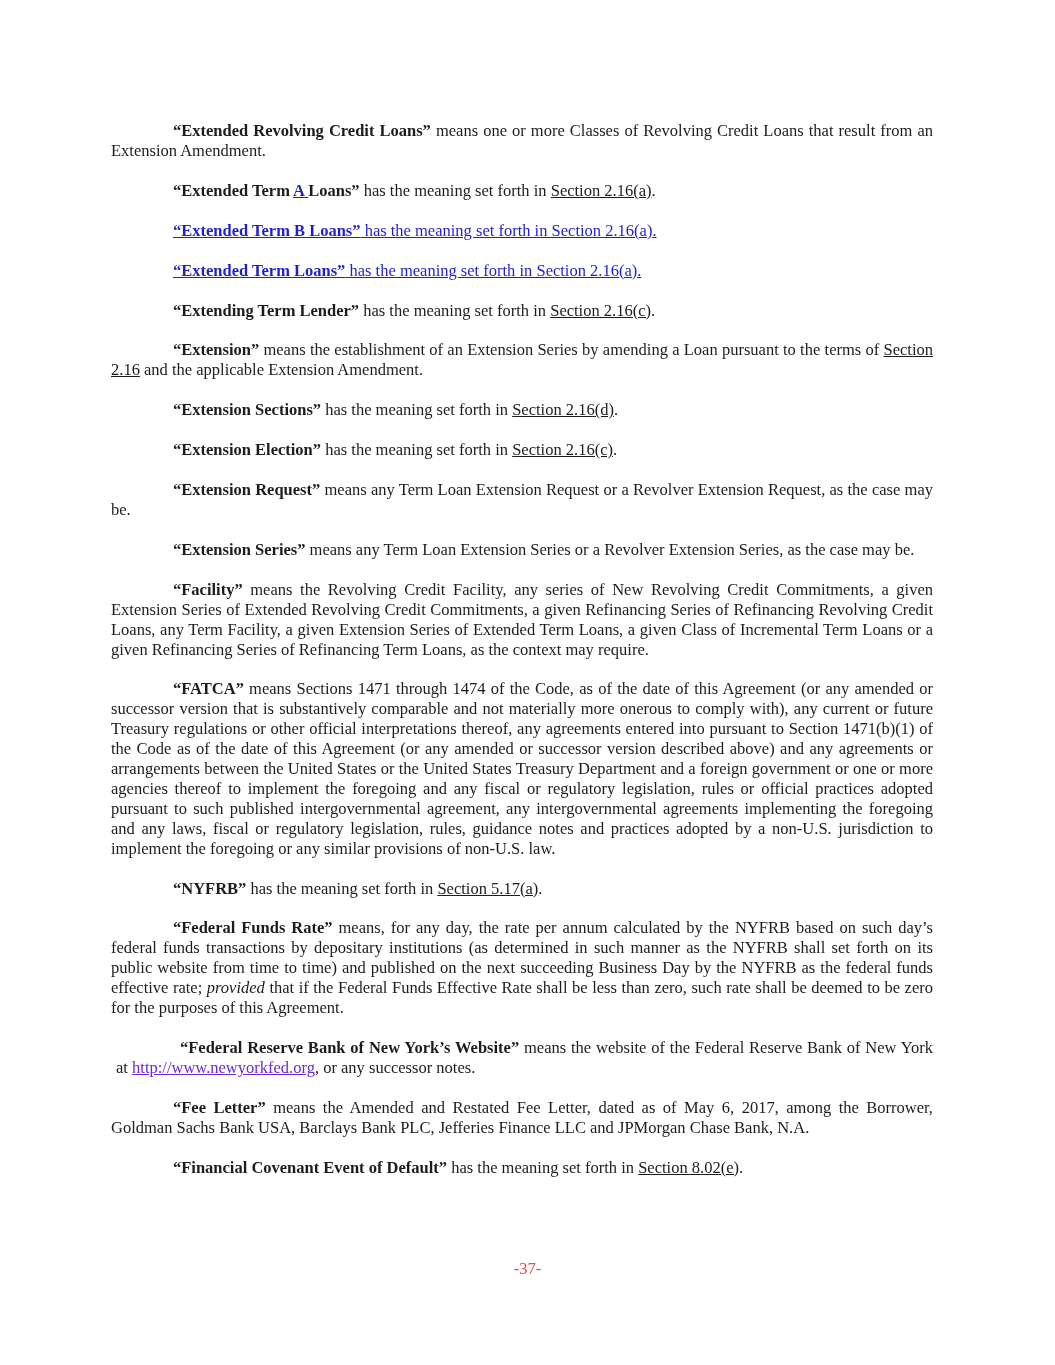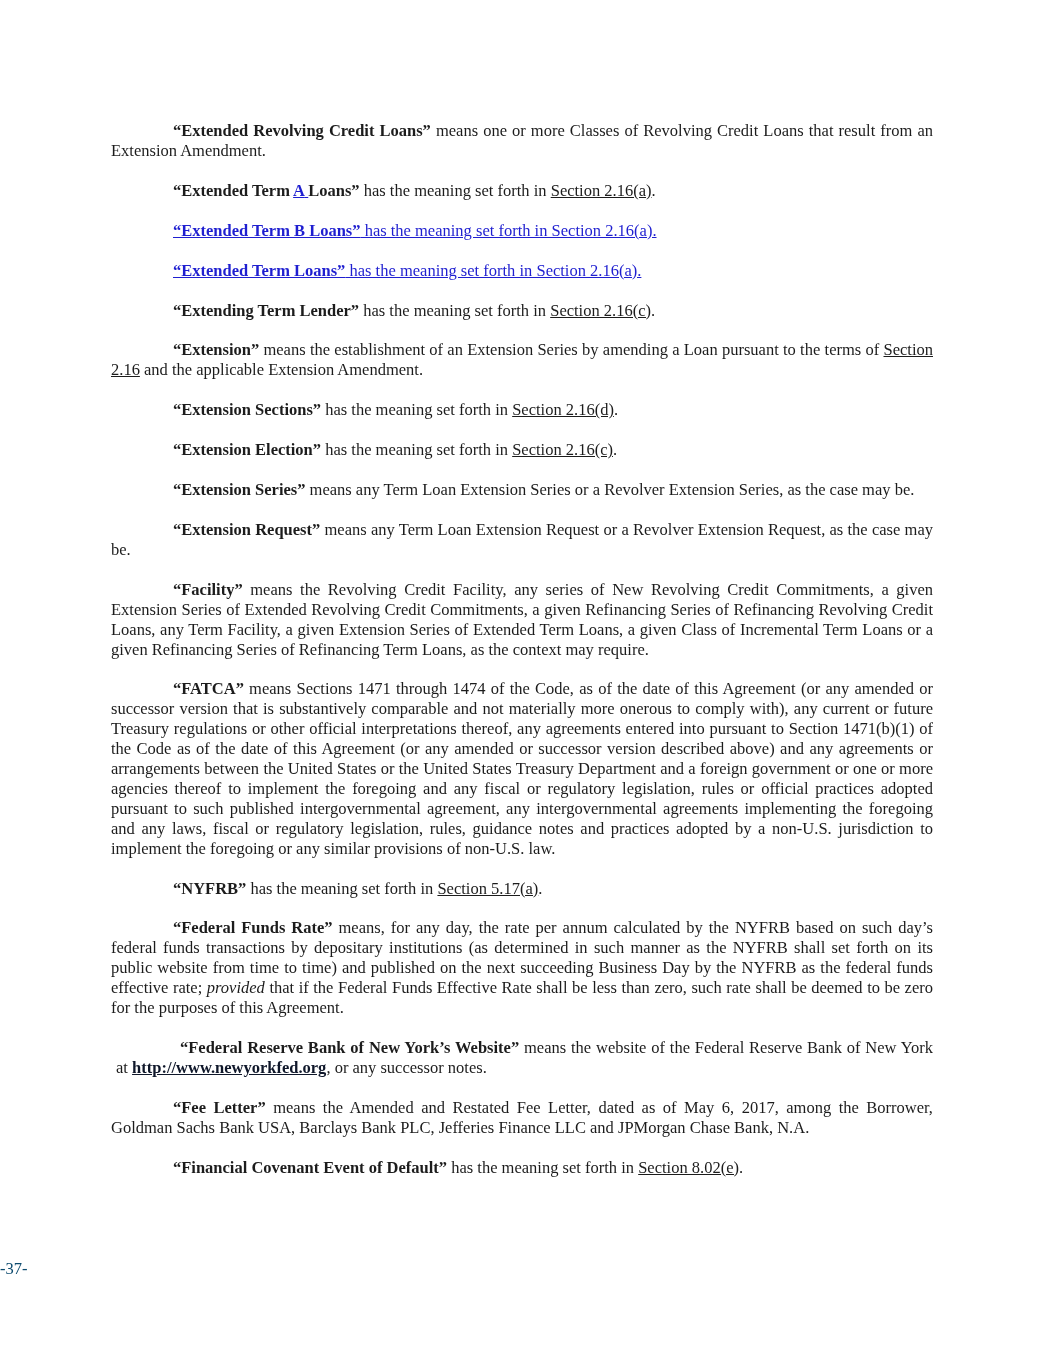--- a/index.html
+++ b/index.html
@@ -20,45 +20,46 @@
     font-size: 16.5px;
     line-height: 19.9px;
     text-align: justify;
   }
   .para { margin: 0 0 20px 0; text-indent: 62px; }
   .para.indent-sm { padding-left: 5px; text-indent: 64px; }
   .b { font-weight: bold; }
   .i { font-style: italic; }
   .u { text-decoration: underline; }
   .blue { color: #1f1fd0; }
-  a.link { color: #0f172a; text-decoration: underline; cursor: pointer; font-weight: bold; }
+  a.link { color: #6d28d9; text-decoration: underline; cursor: pointer; }
   .footer {
     position: absolute;
     left: 0;
     right: 0;
     top: 1259px;
+    text-align: center;
     font-size: 16.5px;
-    color: #0c4a6e;
+    color: #ef4444;
   }
 </style>
 </head>
 <body>
 
 <div class="page">
   <div class="content">
       <p class="para"><span class="b">“Extended Revolving Credit Loans”</span><span class=""> means one or more Classes of Revolving Credit Loans that result from an Extension Amendment.</span></p>
       <p class="para"><span class="b">“Extended Term </span><span class="b u blue">A</span><span class="b u blue"> </span><span class="b">Loans”</span><span class=""> has the meaning set forth in </span><span class="u">Section 2.16(a)</span><span class="">.</span></p>
       <p class="para"><span class="b u blue">“Extended Term B Loans”</span><span class="u blue"> has the meaning set forth in Section 2.16(a).</span></p>
       <p class="para"><span class="b u blue">“Extended Term Loans”</span><span class="u blue"> has the meaning set forth in Section 2.16(a).</span></p>
       <p class="para"><span class="b">“Extending Term Lender”</span><span class=""> has the meaning set forth in </span><span class="u">Section 2.16(c)</span><span class="">.</span></p>
       <p class="para"><span class="b">“Extension”</span><span class=""> means the establishment of an Extension Series by amending a Loan pursuant to the terms of </span><span class="u">Section 2.16</span><span class=""> and the applicable Extension Amendment.</span></p>
       <p class="para"><span class="b">“Extension Sections”</span><span class=""> has the meaning set forth in </span><span class="u">Section 2.16(d)</span><span class="">.</span></p>
       <p class="para"><span class="b">“Extension Election”</span><span class=""> has the meaning set forth in </span><span class="u">Section 2.16(c)</span><span class="">.</span></p>
+      <p class="para"><span class="b">“Extension Request”</span><span class=""> means any Term Loan Extension Request or a Revolver Extension Request, as the case may be.</span></p>
       <p class="para"><span class="b">“Extension Series”</span><span class=""> means any Term Loan Extension Series or a Revolver Extension Series, as the case may be.</span></p>
-      <p class="para"><span class="b">“Extension Request”</span><span class=""> means any Term Loan Extension Request or a Revolver Extension Request, as the case may be.</span></p>
       <p class="para"><span class="b">“Facility”</span><span class=""> means the Revolving Credit Facility, any series of New Revolving Credit Commitments, a given Extension Series of Extended Revolving Credit Commitments, a given Refinancing Series of Refinancing Revolving Credit Loans, any Term Facility, a given Extension Series of Extended Term Loans, a given Class of Incremental Term Loans or a given Refinancing Series of Refinancing Term Loans, as the context may require.</span></p>
       <p class="para"><span class="b">“FATCA”</span><span class=""> means Sections 1471 through 1474 of the Code, as of the date of this Agreement (or any amended or successor version that is substantively comparable and not materially more onerous to comply with), any current or future Treasury regulations or other official interpretations thereof, any agreements entered into pursuant to Section 1471(b)(1) of the Code as of the date of this Agreement (or any amended or successor version described above) and any agreements or arrangements between the United States or the United States Treasury Department and a foreign government or one or more agencies thereof to implement the foregoing and any fiscal or regulatory legislation, rules or official practices adopted pursuant to such published intergovernmental agreement, any intergovernmental agreements implementing the foregoing and any laws, fiscal or regulatory legislation, rules, guidance notes and practices adopted by a non-U.S. jurisdiction to implement the foregoing or any similar provisions of non-U.S. law.</span></p>
       <p class="para"><span class="b">“NYFRB”</span><span class=""> has the meaning set forth in </span><span class="u">Section 5.17(a)</span><span class="">.</span></p>
       <p class="para"><span class="b">“Federal Funds Rate”</span><span class=""> means, for any day, the rate per annum calculated by the NYFRB based on such day’s federal funds transactions by depositary institutions (as determined in such manner as the NYFRB shall set forth on its public website from time to time) and published on the next succeeding Business Day by the NYFRB as the federal funds effective rate; </span><span class="i">provided</span><span class=""> that if the Federal Funds Effective Rate shall be less than zero, such rate shall be deemed to be zero for the purposes of this Agreement.</span></p>
       <p class="para indent-sm"><span class="b">“Federal Reserve Bank of New York’s Website”</span><span class=""> means the website of the Federal Reserve Bank of New York at </span><a href="#" class="link">http://www.newyorkfed.org</a><span class="">, or any successor notes.</span></p>
       <p class="para"><span class="b">“Fee Letter”</span><span class=""> means the Amended and Restated Fee Letter, dated as of May 6, 2017, among the Borrower, Goldman Sachs Bank USA, Barclays Bank PLC, Jefferies Finance LLC and JPMorgan Chase Bank, N.A.</span></p>
       <p class="para"><span class="b">“Financial Covenant Event of Default”</span><span class=""> has the meaning set forth in </span><span class="u">Section 8.02(e)</span><span class="">.</span></p>
     </div>
   <div class="footer">-37-</div>
 </div>

